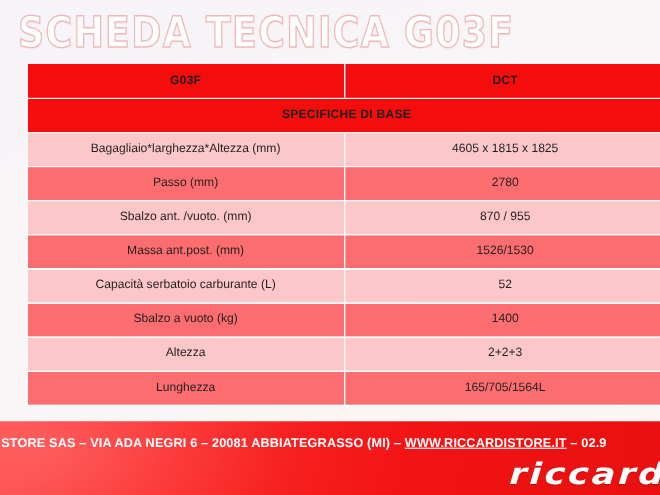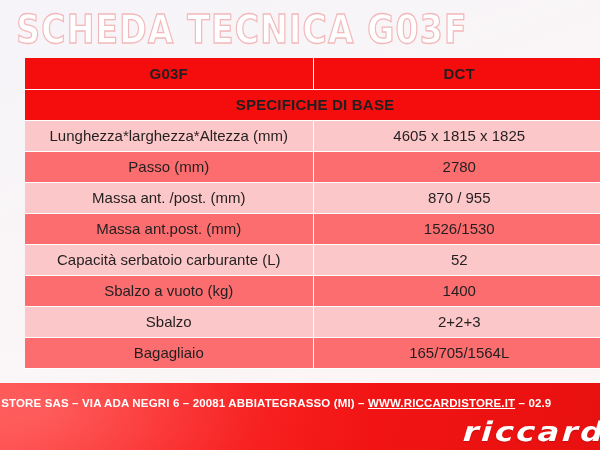--- a/index.html
+++ b/index.html
@@ -57,21 +57,21 @@
     top: 58px;
     width: 580px;
     border-collapse: collapse;
     table-layout: fixed;
   }
 
   #spec-table td {
     height: 31px;
     text-align: center;
     vertical-align: middle;
-    font-size: 15px;
+    font-size: 11px;
     color: #231f20;
     border-right: 1.6px solid #ffffff;
     border-bottom: 1.6px solid #ffffff;
     padding: 0 4px;
     line-height: 1.15;
     overflow: hidden;
     white-space: nowrap;
   }
 
   #spec-table td:last-child { border-right: none; }
@@ -170,56 +170,56 @@
       <tr class="header-row">
         <td class="col-label">G03F</td>
         <td class="col-value">DCT</td>
       </tr>
 
       <tr class="section-row">
         <td colspan="2">SPECIFICHE DI BASE</td>
       </tr>
 
       <tr class="row-light">
-        <td class="col-label">Lunghezza*larghezza*Altezza (mm)</td>
+        <td class="col-label">Bagagliaio*larghezza*Altezza (mm)</td>
         <td class="col-value">4605 x 1815 x 1825</td>
       </tr>
 
       <tr class="row-dark">
         <td class="col-label">Passo (mm)</td>
         <td class="col-value">2780</td>
       </tr>
 
       <tr class="row-light">
-        <td class="col-label">Massa ant. /post. (mm)</td>
+        <td class="col-label">Sbalzo ant. /vuoto. (mm)</td>
         <td class="col-value">870 / 955</td>
       </tr>
 
       <tr class="row-dark">
         <td class="col-label">Massa ant.post. (mm)</td>
         <td class="col-value">1526/1530</td>
       </tr>
 
       <tr class="row-light">
         <td class="col-label">Capacità serbatoio carburante (L)</td>
         <td class="col-value">52</td>
       </tr>
 
       <tr class="row-dark">
         <td class="col-label">Sbalzo a vuoto (kg)</td>
         <td class="col-value">1400</td>
       </tr>
 
       <tr class="row-light">
-        <td class="col-label">Sbalzo</td>
+        <td class="col-label">Altezza</td>
         <td class="col-value">2+2+3</td>
       </tr>
 
       <tr class="row-dark">
-        <td class="col-label">Bagagliaio</td>
+        <td class="col-label">Lunghezza</td>
         <td class="col-value">165/705/1564L</td>
       </tr>
 
     </tbody>
   </table>
 
   <div id="footer-band">
 
     <div id="footer-text">
       <span>DI STORE SAS – VIA ADA NEGRI 6 – 20081 ABBIATEGRASSO (MI) – </span><span class="url">WWW.RICCARDISTORE.IT</span><span> – 02.9</span>

